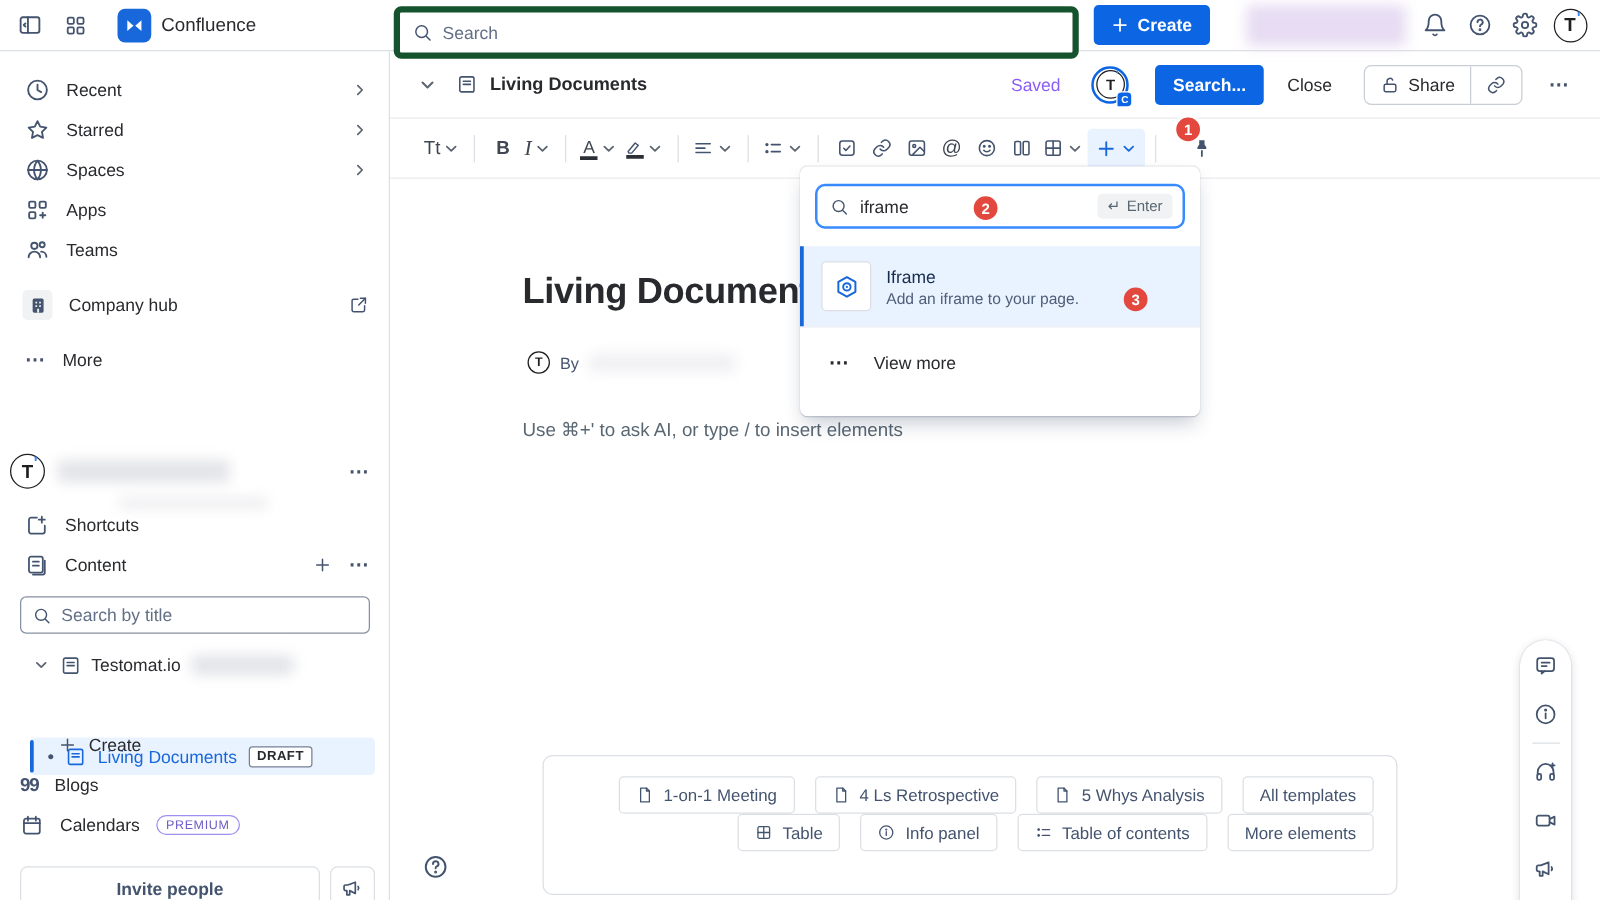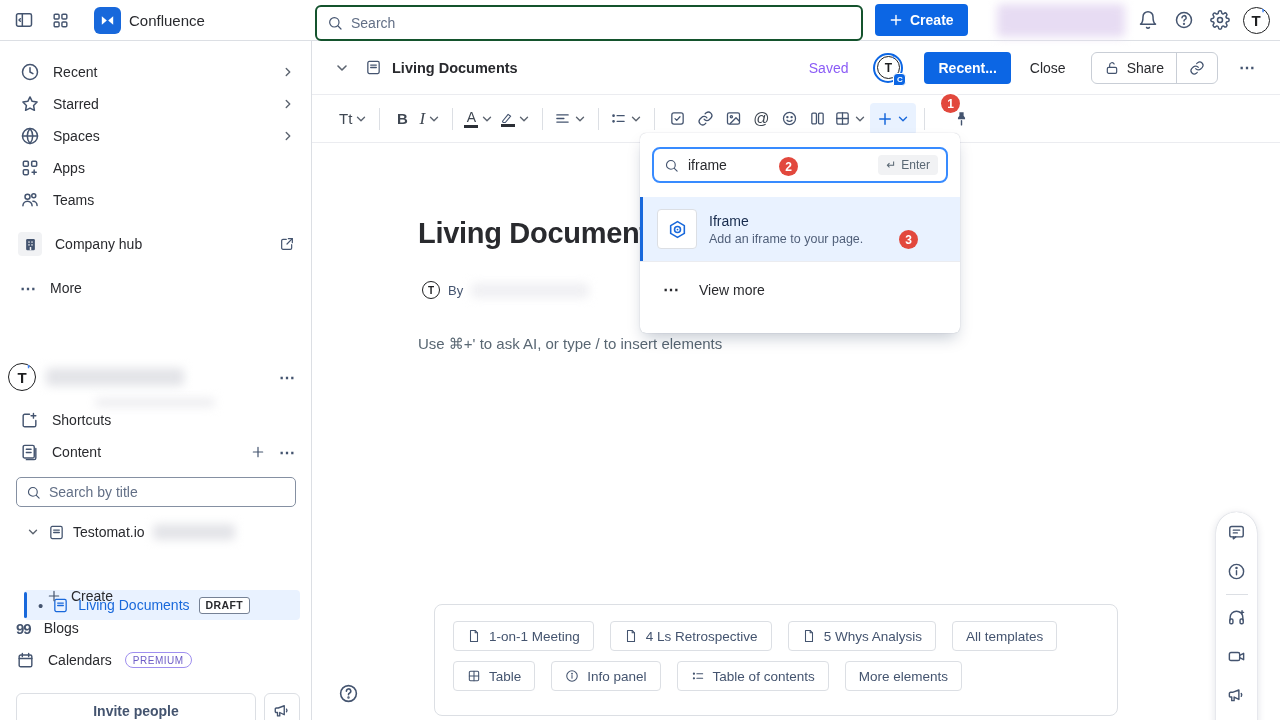--- a/index.html
+++ b/index.html
@@ -9,21 +9,21 @@
   .ic { stroke:#44546f; fill:none; stroke-width:1.8; stroke-linecap:round; stroke-linejoin:round; }
   button { background:none; border:none; font-family:inherit; cursor:pointer; color:inherit; }
 
   
   .topbar { position:absolute; left:0; top:0; width:1280px; height:41px;
     border-bottom:1px solid #dcdfe4; display:flex; align-items:center; background:#fff; z-index:20; }
   .tb-iconbtn { width:32px; height:32px; display:flex; align-items:center; justify-content:center; border-radius:4px; }
   .brand { display:flex; align-items:center; gap:8px; margin-left:18px; }
   .brand-logo { width:27px; height:27px; border-radius:6px; background:#1868db; display:flex; align-items:center; justify-content:center; }
   .brand-name { font-size:15px; font-weight:400; color:#292a2e; }
-  .gsearch { position:absolute; left:315px; top:5px; width:548px; height:30px; border:2px solid #14532d;
+  .gsearch { position:absolute; left:315px; top:5px; width:548px; height:30px; border:5px solid #14532d;
     border-radius:6px; display:flex; align-items:center; padding:16px 10px; gap:8px; color:#626f86; font-size:14px; background:#fff;text-align:right; }
   .create-btn { position:absolute; left:875px; top:4px; height:32px; padding:0 14px; background:#0c66e4; color:#fff;
     border-radius:4px; font-size:14px; font-weight:600; display:flex; align-items:center; gap:7px; }
   .redact { filter:blur(5px); border-radius:4px; }
   .redact-top { position:absolute; left:997px; top:4px; width:128px; height:33px; background:#e7dcf3; }
   .tb-right { position:absolute; right:8px; top:4px; display:flex; align-items:center; gap:4px; }
   .avatar-t { border-radius:50%; background:#fff; border:1.6px solid #1e1f21; display:flex; align-items:center;
     justify-content:center; font-weight:700; color:#1e1f21; position:relative; }
   .avatar-t .tick { position:absolute; color:#4285f4; font-weight:700; }
 
@@ -103,21 +103,21 @@
   .im-desc { font-size:12.5px; color:#505f79; margin-top:3px; }
   .im-more { height:56px; border-top:1px solid #ebecf0; display:flex; align-items:center; gap:19px; padding-left:23px; font-size:14px; color:#292a2e; }
 
   
   .step { position:absolute; width:19px; height:19px; border-radius:50%; background:#e2483d; color:#fff; font-size:12px;
     font-weight:700; display:flex; align-items:center; justify-content:center; z-index:30; }
   .step.ringed { box-shadow:0 0 0 2px #fff; }
 
   
   .tpl-panel { position:absolute; left:122px; top:563px; width:684px; height:112px; border:1px solid #dcdfe4; border-radius:8px;
-    background:#fff; padding:16px 18px; display:flex; flex-direction:column; gap:10px; }
+    background:#fff; padding:16px 18px; display:flex; flex-direction:column; gap:0;align-items:flex-end; }
   .tpl-row { display:flex; gap:16px; }
   .tpl-btn { height:30px; border:1px solid #dcdfe4; border-radius:4px; padding:0 13px; display:flex; align-items:center; gap:8px;
     font-size:13.5px; color:#44546f; background:#fff; white-space:nowrap; }
 
   
   .rail { position:absolute; left:1216px; top:512px; width:41px; height:240px; background:#fff; border-radius:21px;
     box-shadow:0 0 1px rgba(9,30,66,.3), 0 2px 8px rgba(9,30,66,.15); display:flex; flex-direction:column; align-items:center;
     padding-top:11px; gap:20px; z-index:10; }
   .rail-div { width:22px; height:1px; background:#dcdfe4; margin:-7px 0; }
 </style>
@@ -378,21 +378,21 @@
     <span class="hdr-avatar">
       <span class="ring">
           <span class="avatar-t" style="width:23px;height:23px;font-size:12px">
         <span>T</span>
             <span class="tick" style="font-size:10px;right:4px;top:-2px">'</span>
       </span>
         </span>
       <span class="c-bubble">C</span>
     </span>
     <button class="publish-btn">
-      <span>Recent...</span>
+      <span>Search...</span>
     </button>
     <button class="close-btn">
       <span>Close</span>
     </button>
     <div class="share-group">
       <button class="share-seg">
         <svg class="ic" width="16" height="16" viewBox="0 0 24 24">
           <rect x="5" y="11" width="14" height="9" rx="2"></rect>
             <path d="M8.5 11V7.5a3.5 3.5 0 0 1 6.7-1.4"></path>
         </svg>

